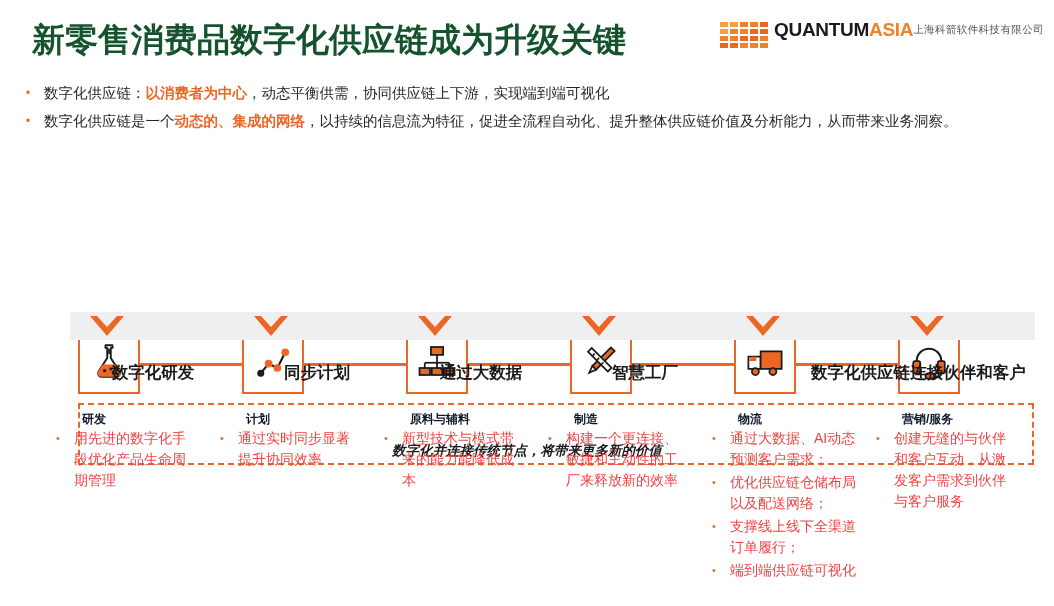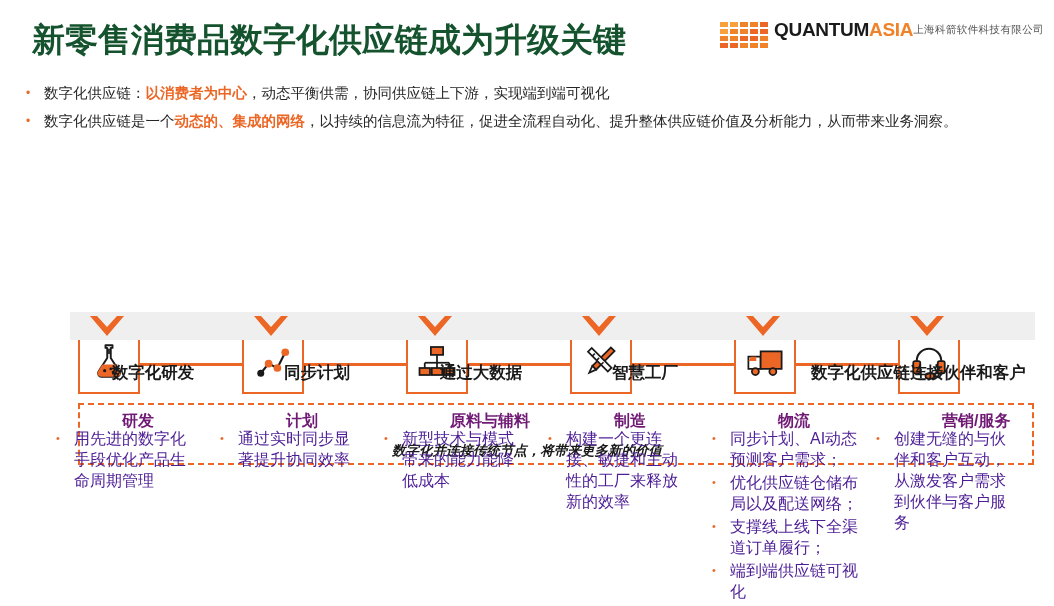--- a/index.html
+++ b/index.html
@@ -52,22 +52,22 @@
   .icon-box{
     position:absolute;top:172px;width:62px;height:62px;
     border:2px solid #ec6726;background:#fff;box-sizing:border-box;
     display:flex;align-items:center;justify-content:center;
   }
   .dashbox{
     position:absolute;left:78px;top:243px;width:956px;height:62px;
     border:2.5px dashed #ec6726;box-sizing:border-box;
   }
   .stage-label{
-    position:absolute;top:251px;font-size:16px;font-weight:bold;
-    color:#701a75;white-space:nowrap;margin-left:40px;
+    position:absolute;top:251px;font-size:12px;font-weight:bold;
+    color:#0f172a;white-space:nowrap;
   }
   .dash-note{
     position:absolute;left:0;right:0;top:282px;text-align:center;
     font-size:13.5px;font-weight:bold;font-style:italic;color:#1a1a1a;
   }
 
   
   .greybar{position:absolute;left:70px;top:312px;width:965px;height:28px;
     background:#efefef;}
   .chev{position:absolute;top:316px;width:0;height:0;}
@@ -76,21 +76,21 @@
   
   .col-head{
     position:absolute;top:362px;font-size:16.5px;font-weight:bold;
     color:#1a1a1a;text-align:center;line-height:21px;
   }
 
   
   .col{position:absolute;top:428px;}
   .b-row{display:flex;align-items:flex-start;margin-bottom:2px;}
   .b-dot{color:#ec6726;font-size:11px;flex:0 0 18px;line-height:21px;}
-  .b-txt{font-size:16px;line-height:21px;color:#4c1d95;}
+  .b-txt{font-size:14px;line-height:21px;color:#ef4444;}
 </style>
 </head>
 <body>
 
 <div class="title">新零售消费品数字化供应链成为升级关键</div>
 
 <div class="logo">
   <div class="logo-dots">
     <i class="d1"></i>
       <i class="d1"></i>
@@ -270,21 +270,21 @@
     <div class="col" style="left: 548px; width: 140px;">
       <div class="b-row">
         <span class="b-dot">•</span>
         <span class="b-txt">构建一个更连接、敏捷和主动性的工厂来释放新的效率</span>
       </div>
     </div>
     <div class="col-head" style="left: 734px; width: 165px; margin-left: 44px;">数字化供应链</div>
     <div class="col" style="left: 712px; width: 155px;">
       <div class="b-row">
         <span class="b-dot">•</span>
-        <span class="b-txt">同步计划、AI动态预测客户需求；</span>
+        <span class="b-txt">通过大数据、AI动态预测客户需求；</span>
       </div>
       <div class="b-row">
         <span class="b-dot">•</span>
         <span class="b-txt">优化供应链仓储布局以及配送网络；</span>
       </div>
       <div class="b-row">
         <span class="b-dot">•</span>
         <span class="b-txt">支撑线上线下全渠道订单履行；</span>
       </div>
       <div class="b-row">

